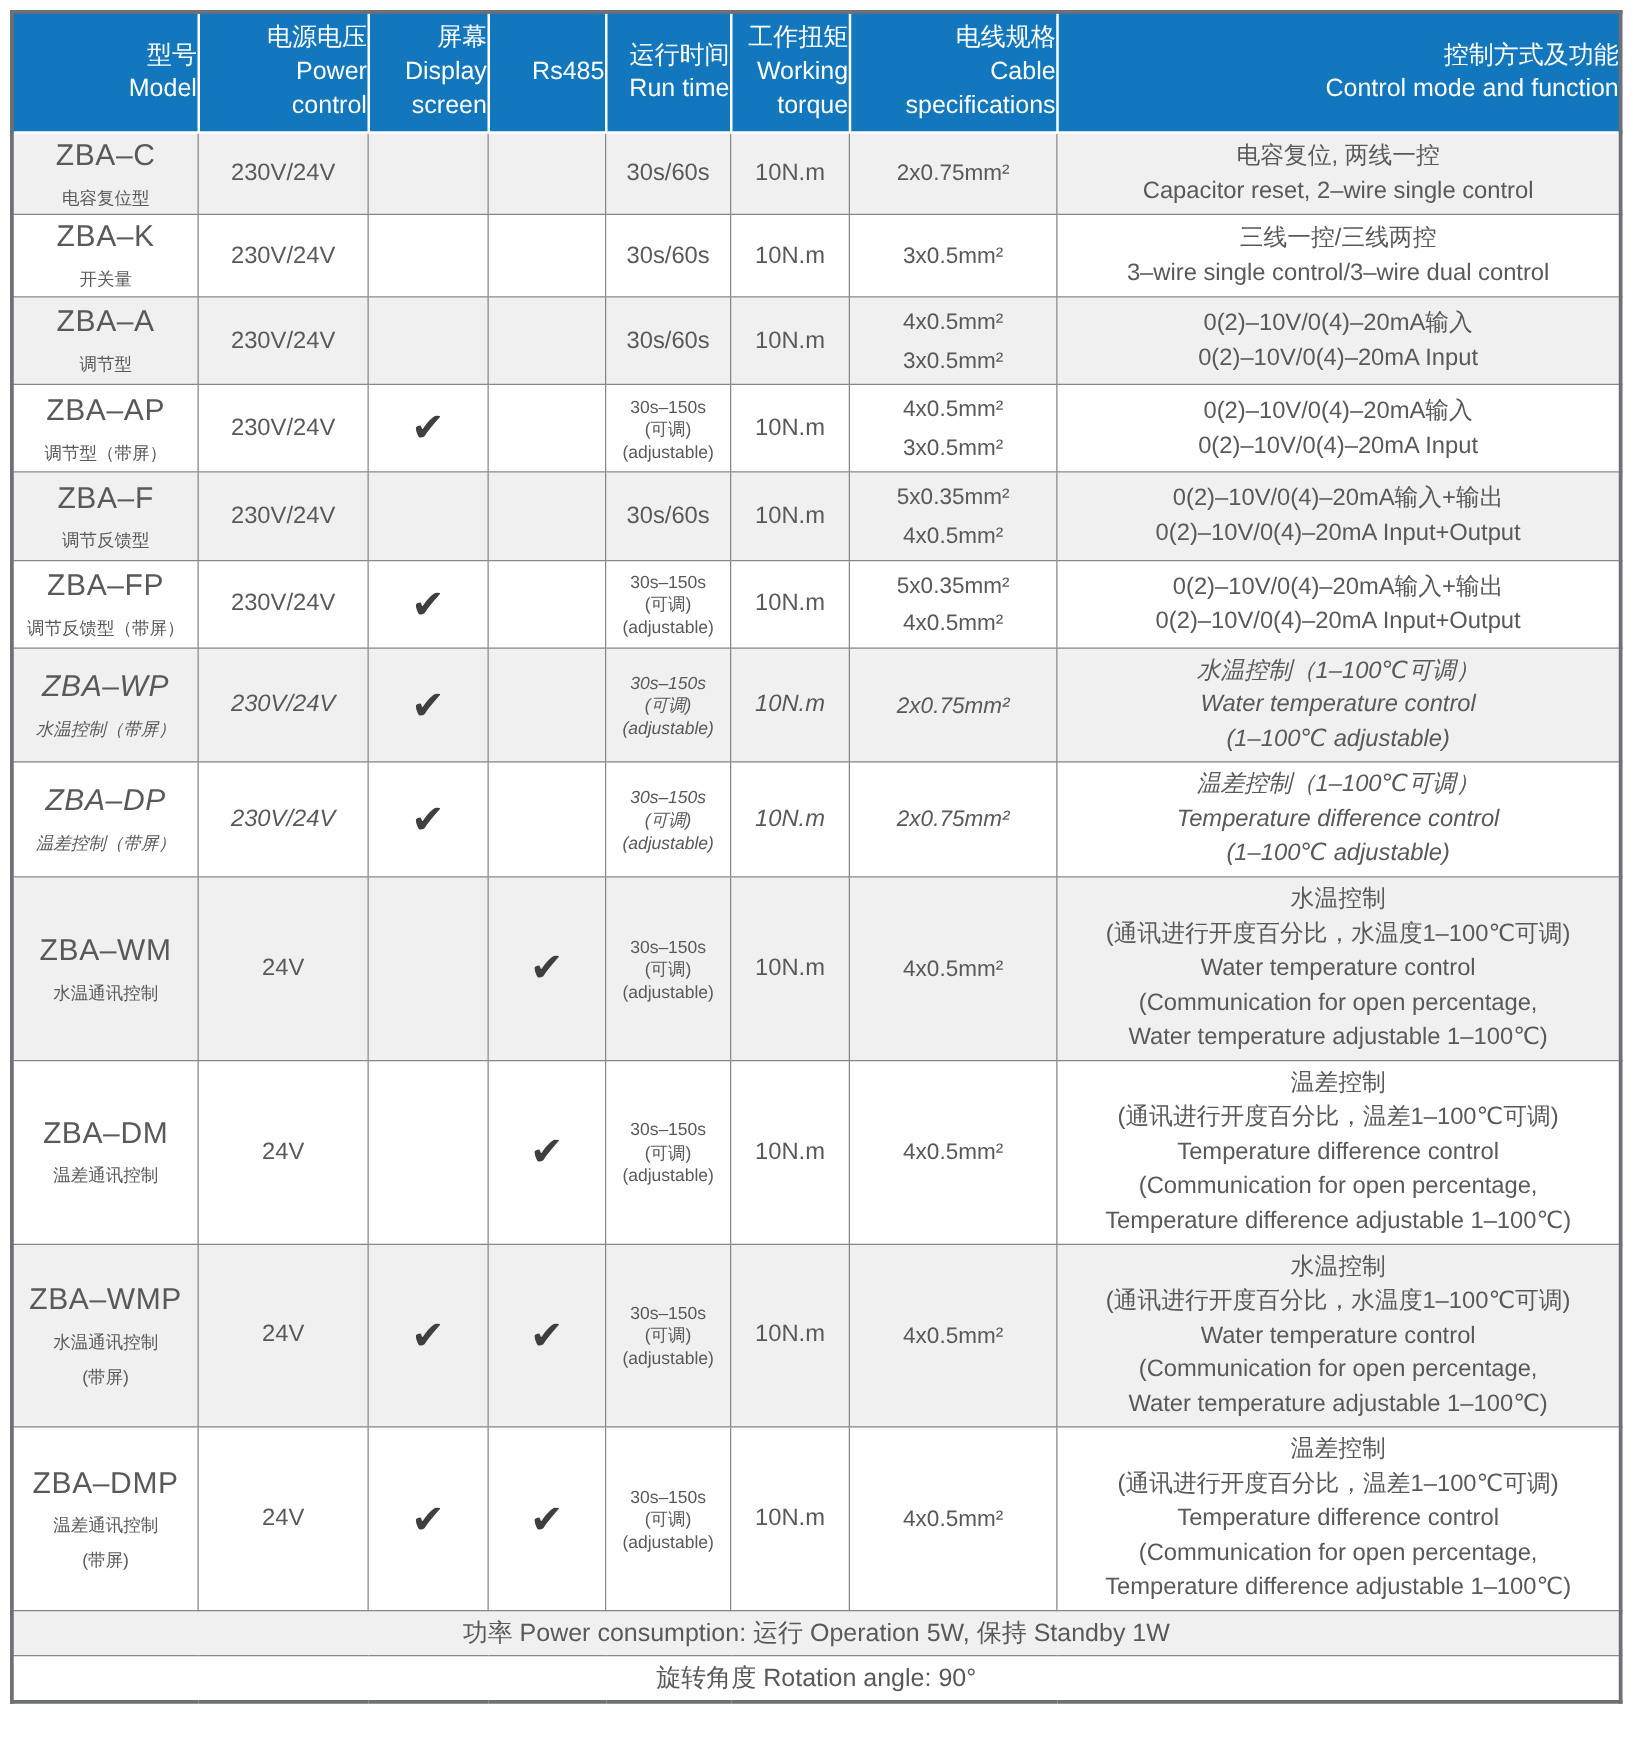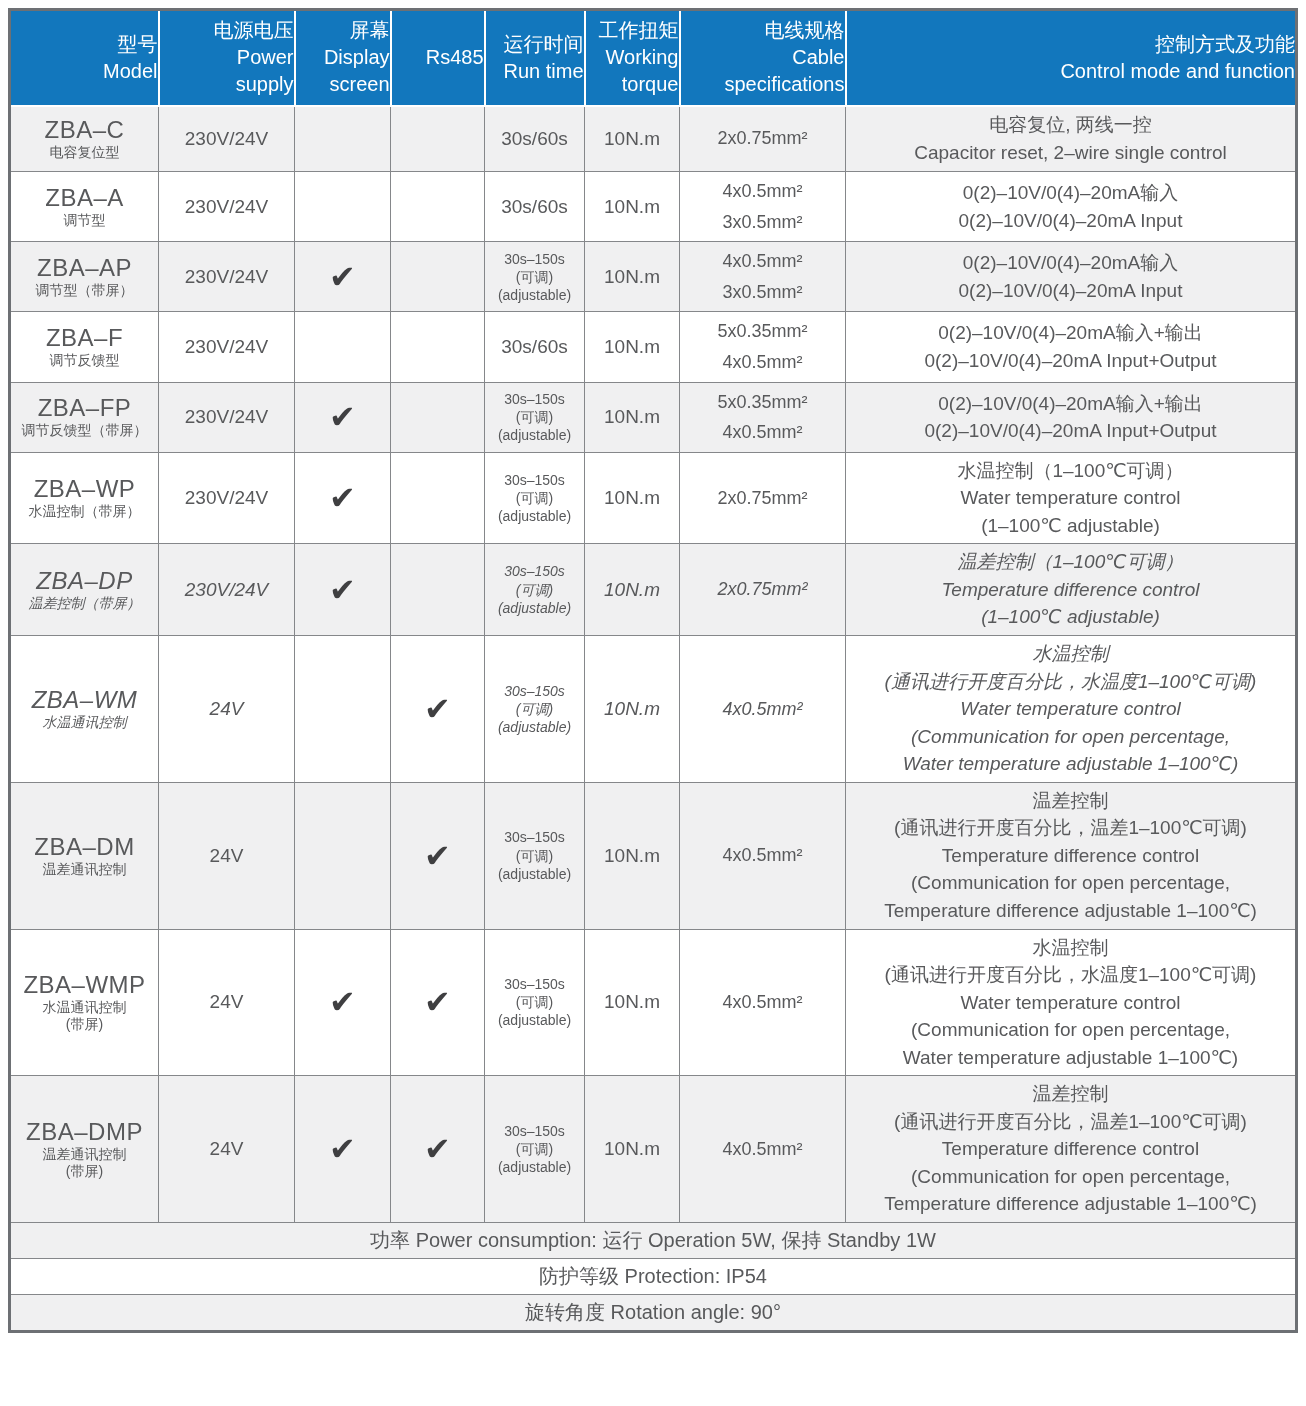--- a/index.html
+++ b/index.html
@@ -16,21 +16,21 @@
   thead tr{height:96px;text-align:right;}
   thead th{background:var(--header-bg);color:var(--header-text);font-weight:400;font-size:20px;
     line-height:1.35;border:2px solid #ffffff;padding:2px 0;vertical-align:middle;}
   #product-rows td{border:1px solid var(--border);text-align:center;vertical-align:middle;
     font-size:19px;padding:4px 6px;}
   #product-rows tr:nth-child(odd) td{background:var(--row-alt-bg);}
   #product-rows tr:nth-child(-n+6){height:66px;}
   #product-rows tr:nth-child(7),#product-rows tr:nth-child(8){height:91px;font-style:italic;}
   #product-rows tr:nth-child(n+9){height:140px;}
   .model-name{font-size:24px;letter-spacing:.5px;}
-  .model-sub{font-size:14px;margin-top:0;line-height:1.25;}
+  .model-sub{font-size:14px;margin-top:11px;line-height:1.25;}
   .runtime-single{font-size:19px;}
   .runtime-line{font-size:14px;line-height:1.3;}
   .cable-line{font-size:18px;line-height:1.7;}
   td.col-control{text-align:left;padding:8px 10px 8px 12px;}
   .control-line{font-size:19px;line-height:1.45;}
   .check-icon{font-size:32px;color:var(--check);line-height:1;display:inline-block;}
   #footer-rows td{border:1px solid var(--border);font-size:20px;text-align:center;
     padding:4px 14px;height:30px;}
   #footer-rows tr:nth-child(odd) td{background:var(--row-alt-bg);}
 </style>
@@ -51,21 +51,21 @@
     </colgroup>
     <thead>
       <tr id="header-row">
           <th class="col-model">
             <div class="hline">型号</div>
             <div class="hline">Model</div>
           </th>
           <th class="col-power">
             <div class="hline">电源电压</div>
             <div class="hline">Power</div>
-            <div class="hline">supply</div>
+            <div class="hline">control</div>
           </th>
           <th class="col-display">
             <div class="hline">屏幕</div>
             <div class="hline">Display</div>
             <div class="hline">screen</div>
           </th>
           <th class="col-rs485">
             <div class="hline">Rs485</div>
           </th>
           <th class="col-runtime">
@@ -100,20 +100,40 @@
           <td class="col-runtime">
             <div class="runtime-single">30s/60s</div>
           </td>
           <td class="col-torque">10N.m</td>
           <td class="col-cable">
             <div class="cable-line">2x0.75mm²</div>
           </td>
           <td class="col-control">
             <div class="control-line">电容复位, 两线一控</div>
             <div class="control-line">Capacitor reset, 2–wire single control</div>
+          </td>
+        </tr>
+        <tr>
+          <td class="col-model">
+            <div class="model-name">ZBA–K</div>
+            <div class="model-sub">开关量</div>
+          </td>
+          <td class="col-power">230V/24V</td>
+          <td class="col-display"></td>
+          <td class="col-rs485"></td>
+          <td class="col-runtime">
+            <div class="runtime-single">30s/60s</div>
+          </td>
+          <td class="col-torque">10N.m</td>
+          <td class="col-cable">
+            <div class="cable-line">3x0.5mm²</div>
+          </td>
+          <td class="col-control">
+            <div class="control-line">三线一控/三线两控</div>
+            <div class="control-line">3–wire single control/3–wire dual control</div>
           </td>
         </tr>
         <tr>
           <td class="col-model">
             <div class="model-name">ZBA–A</div>
             <div class="model-sub">调节型</div>
           </td>
           <td class="col-power">230V/24V</td>
           <td class="col-display"></td>
           <td class="col-rs485"></td>
@@ -344,20 +364,17 @@
             <div class="control-line">(Communication for open percentage,</div>
             <div class="control-line">Temperature difference adjustable 1–100℃)</div>
           </td>
         </tr>
       </tbody>
     <tbody id="footer-rows">
         <tr>
           <td colspan="8">功率 Power consumption: 运行 Operation 5W, 保持 Standby 1W</td>
         </tr>
         <tr>
-          <td colspan="8">防护等级 Protection: IP54</td>
-        </tr>
-        <tr>
           <td colspan="8">旋转角度 Rotation angle: 90°</td>
         </tr>
       </tbody>
   </table>
 </div>
 
 </body></html>

